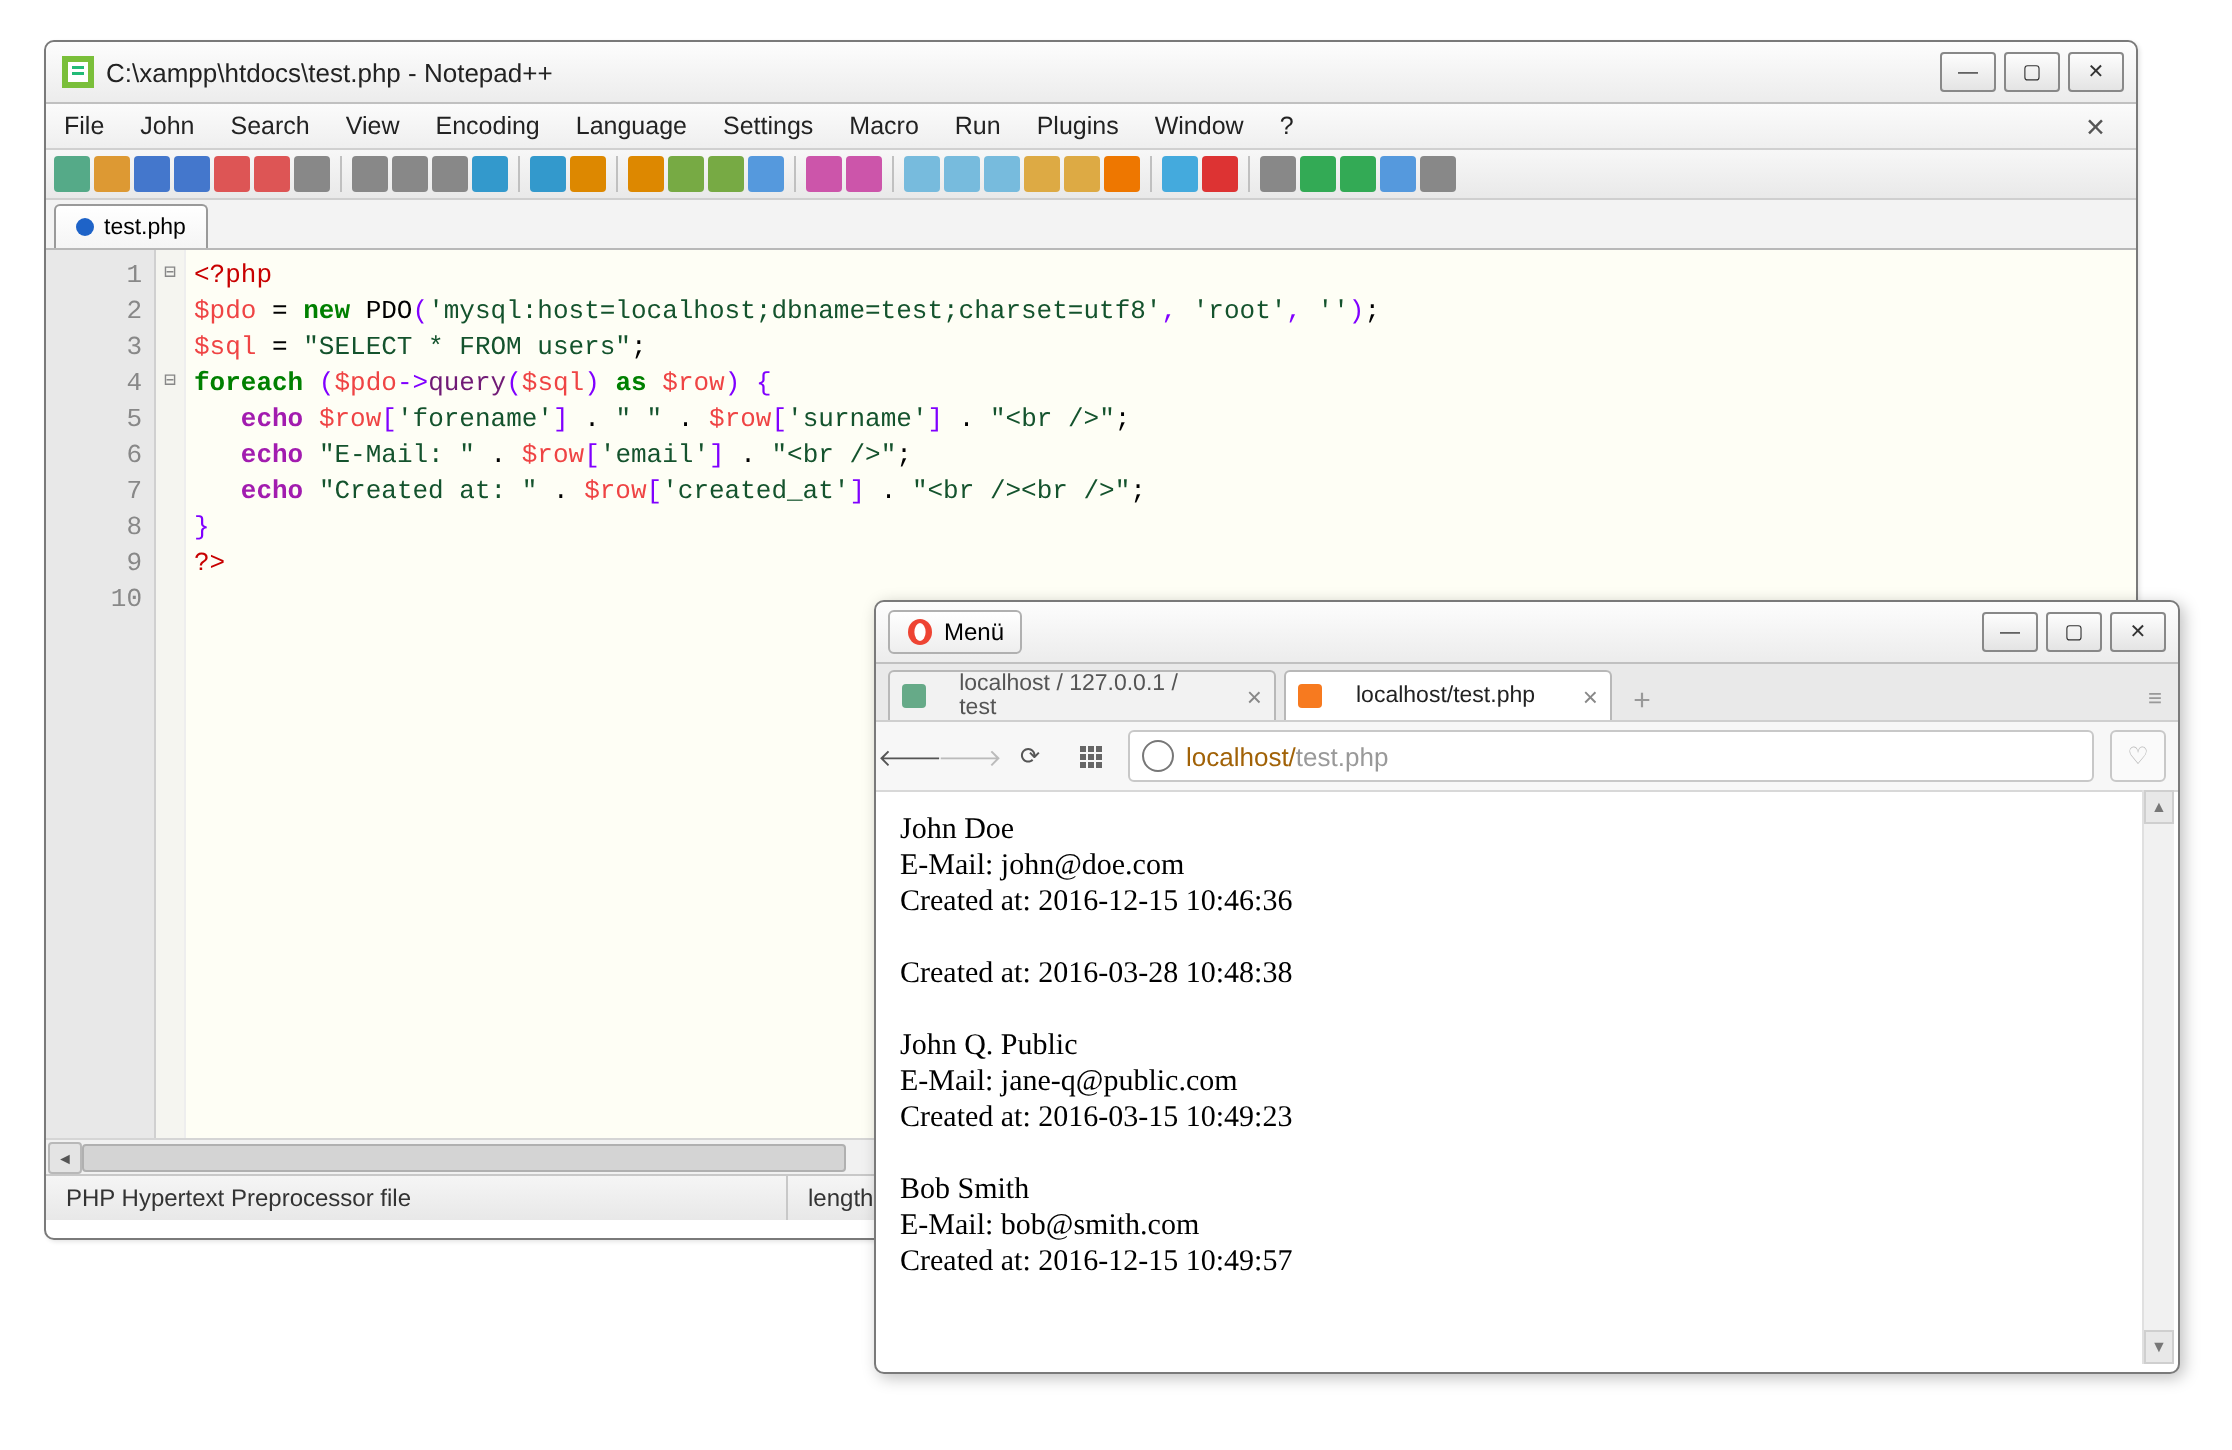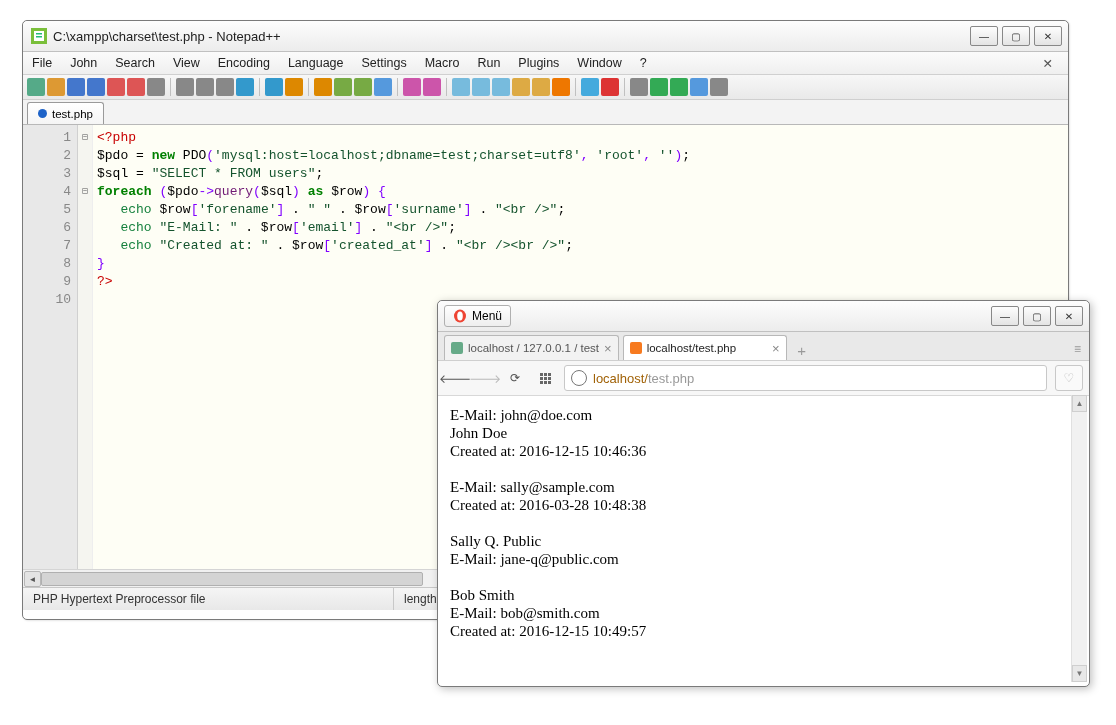--- a/index.html
+++ b/index.html
@@ -17,32 +17,32 @@
   .tb{width:18px;height:18px;border-radius:2px;display:inline-block}
   .sep{width:1px;height:18px;background:#c0c0c0;margin:0 3px}
   .tabstrip{height:24px;background:#f3f3f3;border-bottom:1px solid #b8b8b8;display:flex;align-items:flex-end;padding-left:4px}
   .tab{height:21px;border:1px solid #9a9a9a;border-bottom:none;background:linear-gradient(#fff,#f5f5f5);border-radius:3px 3px 0 0;padding:0 10px;display:flex;align-items:center;gap:5px;font-size:11.5px}
   .tab .dot{width:9px;height:9px;border-radius:50%;background:#1e63c8}
   .editor{position:relative;height:444px;background:#fefef5;display:flex;font-family:Consolas,"Courier New",monospace;font-size:13px;line-height:18px}
   .gutter{width:48px;background:#e8e8e8;color:#888;text-align:right;padding:4px 6px 0 0;border-right:1px solid #d0d0d0}
   .fold{width:14px;background:#f5f5f0;padding-top:4px;text-align:center;color:#888;font-size:10px;border-right:1px solid #eee}
   .code{flex:1;padding:4px 0 0 4px;white-space:pre;color:#000}
   .code .hl{display:block;background:#e8e6f3}
-  .k{color:#15803d;font-weight:normal}.kw{color:#008000;font-weight:bold}.s{color:#14532d}.v{color:#000000}.fn{color:#701a75}.op{color:#8000ff}.t{color:#c80000}.c{color:#000}
+  .k{color:#a21caf;font-weight:bold}.kw{color:#008000;font-weight:bold}.s{color:#14532d}.v{color:#ef4444}.fn{color:#701a75}.op{color:#8000ff}.t{color:#c80000}.c{color:#000}
   .hscroll{height:17px;background:#f1f1f1;border-top:1px solid #d5d5d5;position:relative}
   .hscroll .thumb{position:absolute;left:18px;top:2px;height:12px;width:380px;background:#d4d4d4;border:1px solid #b0b0b0;border-radius:2px}
   .hscroll .arr{position:absolute;top:1px;width:15px;height:14px;background:#e4e4e4;border:1px solid #b8b8b8;border-radius:2px;display:flex;align-items:center;justify-content:center;font-size:8px;color:#555}
   .status{height:22px;background:linear-gradient(#f5f5f5,#e8e8e8);border-top:1px solid #c8c8c8;display:flex;align-items:center;font-size:12px;color:#333}
   .status .cell{padding:0 10px;border-right:1px solid #c8c8c8;height:100%;display:flex;align-items:center}
   
   .opera{position:absolute;left:437px;top:300px;width:651px;height:385px;border:1px solid #7a7a7a;border-radius:5px;background:#fff;box-shadow:2px 2px 8px rgba(0,0,0,.25)}
   .otitle{height:30px;display:flex;align-items:center;background:linear-gradient(#fdfdfd,#ececec);border-bottom:1px solid #c0c0c0;border-radius:5px 5px 0 0}
   .obtn{margin-left:6px;height:20px;padding:0 8px;border:1px solid #b0b0b0;border-radius:3px;background:linear-gradient(#fff,#eee);display:flex;align-items:center;gap:5px;font-size:12px;cursor:pointer}
   .otabs{height:28px;background:#e9e9e9;border-bottom:1px solid #cfcfcf;display:flex;align-items:flex-end;padding-left:6px;gap:4px}
-  .otab{height:24px;border:1px solid #b8b8b8;border-bottom:none;background:#f2f2f2;border-radius:3px 3px 0 0;padding:0 6px;display:flex;align-items:center;gap:5px;font-size:11.5px;color:#555;min-width:150px;max-width:180px}
+  .otab{height:24px;border:1px solid #b8b8b8;border-bottom:none;background:#f2f2f2;border-radius:3px 3px 0 0;padding:0 6px;display:flex;align-items:center;gap:17px;font-size:11.5px;color:#555;min-width:150px;max-width:180px}
   .otab.active{background:#fff;color:#222}
   .otab .x{margin-left:auto;color:#888;cursor:pointer;font-size:13px}
   .otab .fav{width:12px;height:12px;display:inline-block}
   .oplus{width:22px;height:20px;color:#999;display:flex;align-items:center;justify-content:center;cursor:pointer;font-size:15px}
   .omenu2{margin-left:auto;margin-right:8px;margin-bottom:4px;color:#999;cursor:pointer}
   .oaddr{height:34px;background:#f7f7f7;border-bottom:1px solid #d8d8d8;display:flex;align-items:center;padding:0 6px;gap:8px}
   .navbtn{width:22px;height:22px;display:flex;align-items:center;justify-content:center;color:#555;cursor:pointer;border-radius:3px}
   .navbtn.dis{color:#bbb}
   .grid-ico{display:grid;grid-template-columns:repeat(3,3px);grid-template-rows:repeat(3,3px);gap:1px}
   .grid-ico i{background:#666}
@@ -61,21 +61,21 @@
 <div class="npp">
   <div class="titlebar">
     <span class="ico">
       <svg width="16" height="16">
           <rect width="16" height="16" fill="#7abf3a"></rect>
           <rect x="3" y="3" width="10" height="10" fill="#fff"></rect>
           <rect x="5" y="5" width="6" height="1.5" fill="#2b7"></rect>
           <rect x="5" y="8" width="6" height="1.5" fill="#2b7"></rect>
         </svg>
     </span>
-    <span class="title">C:\xampp\charset\test.php - Notepad++</span>
+    <span class="title">C:\xampp\htdocs\test.php - Notepad++</span>
     <div class="winbtns">
       <div class="winbtn">—</div>
       <div class="winbtn">▢</div>
       <div class="winbtn">✕</div>
     </div>
   </div>
   <div class="menubar" id="npp-menubar">
     <span>File</span>
       <span>John</span>
       <span>Search</span>
@@ -224,31 +224,31 @@
         </div>
       </div>
     <div class="urlbar">
       <span class="globe"></span>
       <span><span class="domain">localhost/</span><span class="path">test.php</span></span>
     </div>
     <div class="heart">♡</div>
   </div>
   <div class="page" id="opage">
       <div class="entry">
+        <div>John Doe</div>
         <div>E-Mail: john@doe.com</div>
-        <div>John Doe</div>
         <div>Created at: 2016-12-15 10:46:36</div>
       </div>
       <div class="entry">
-        <div>E-Mail: sally@sample.com</div>
         <div>Created at: 2016-03-28 10:48:38</div>
       </div>
       <div class="entry">
-        <div>Sally Q. Public</div>
+        <div>John Q. Public</div>
         <div>E-Mail: jane-q@public.com</div>
+        <div>Created at: 2016-03-15 10:49:23</div>
       </div>
       <div class="entry">
         <div>Bob Smith</div>
         <div>E-Mail: bob@smith.com</div>
         <div>Created at: 2016-12-15 10:49:57</div>
       </div>
     </div>
   <div class="vscroll">
     <div class="va">▲</div>
     <div class="va" style="position:absolute;bottom:0;left:0;right:0">▼</div>

